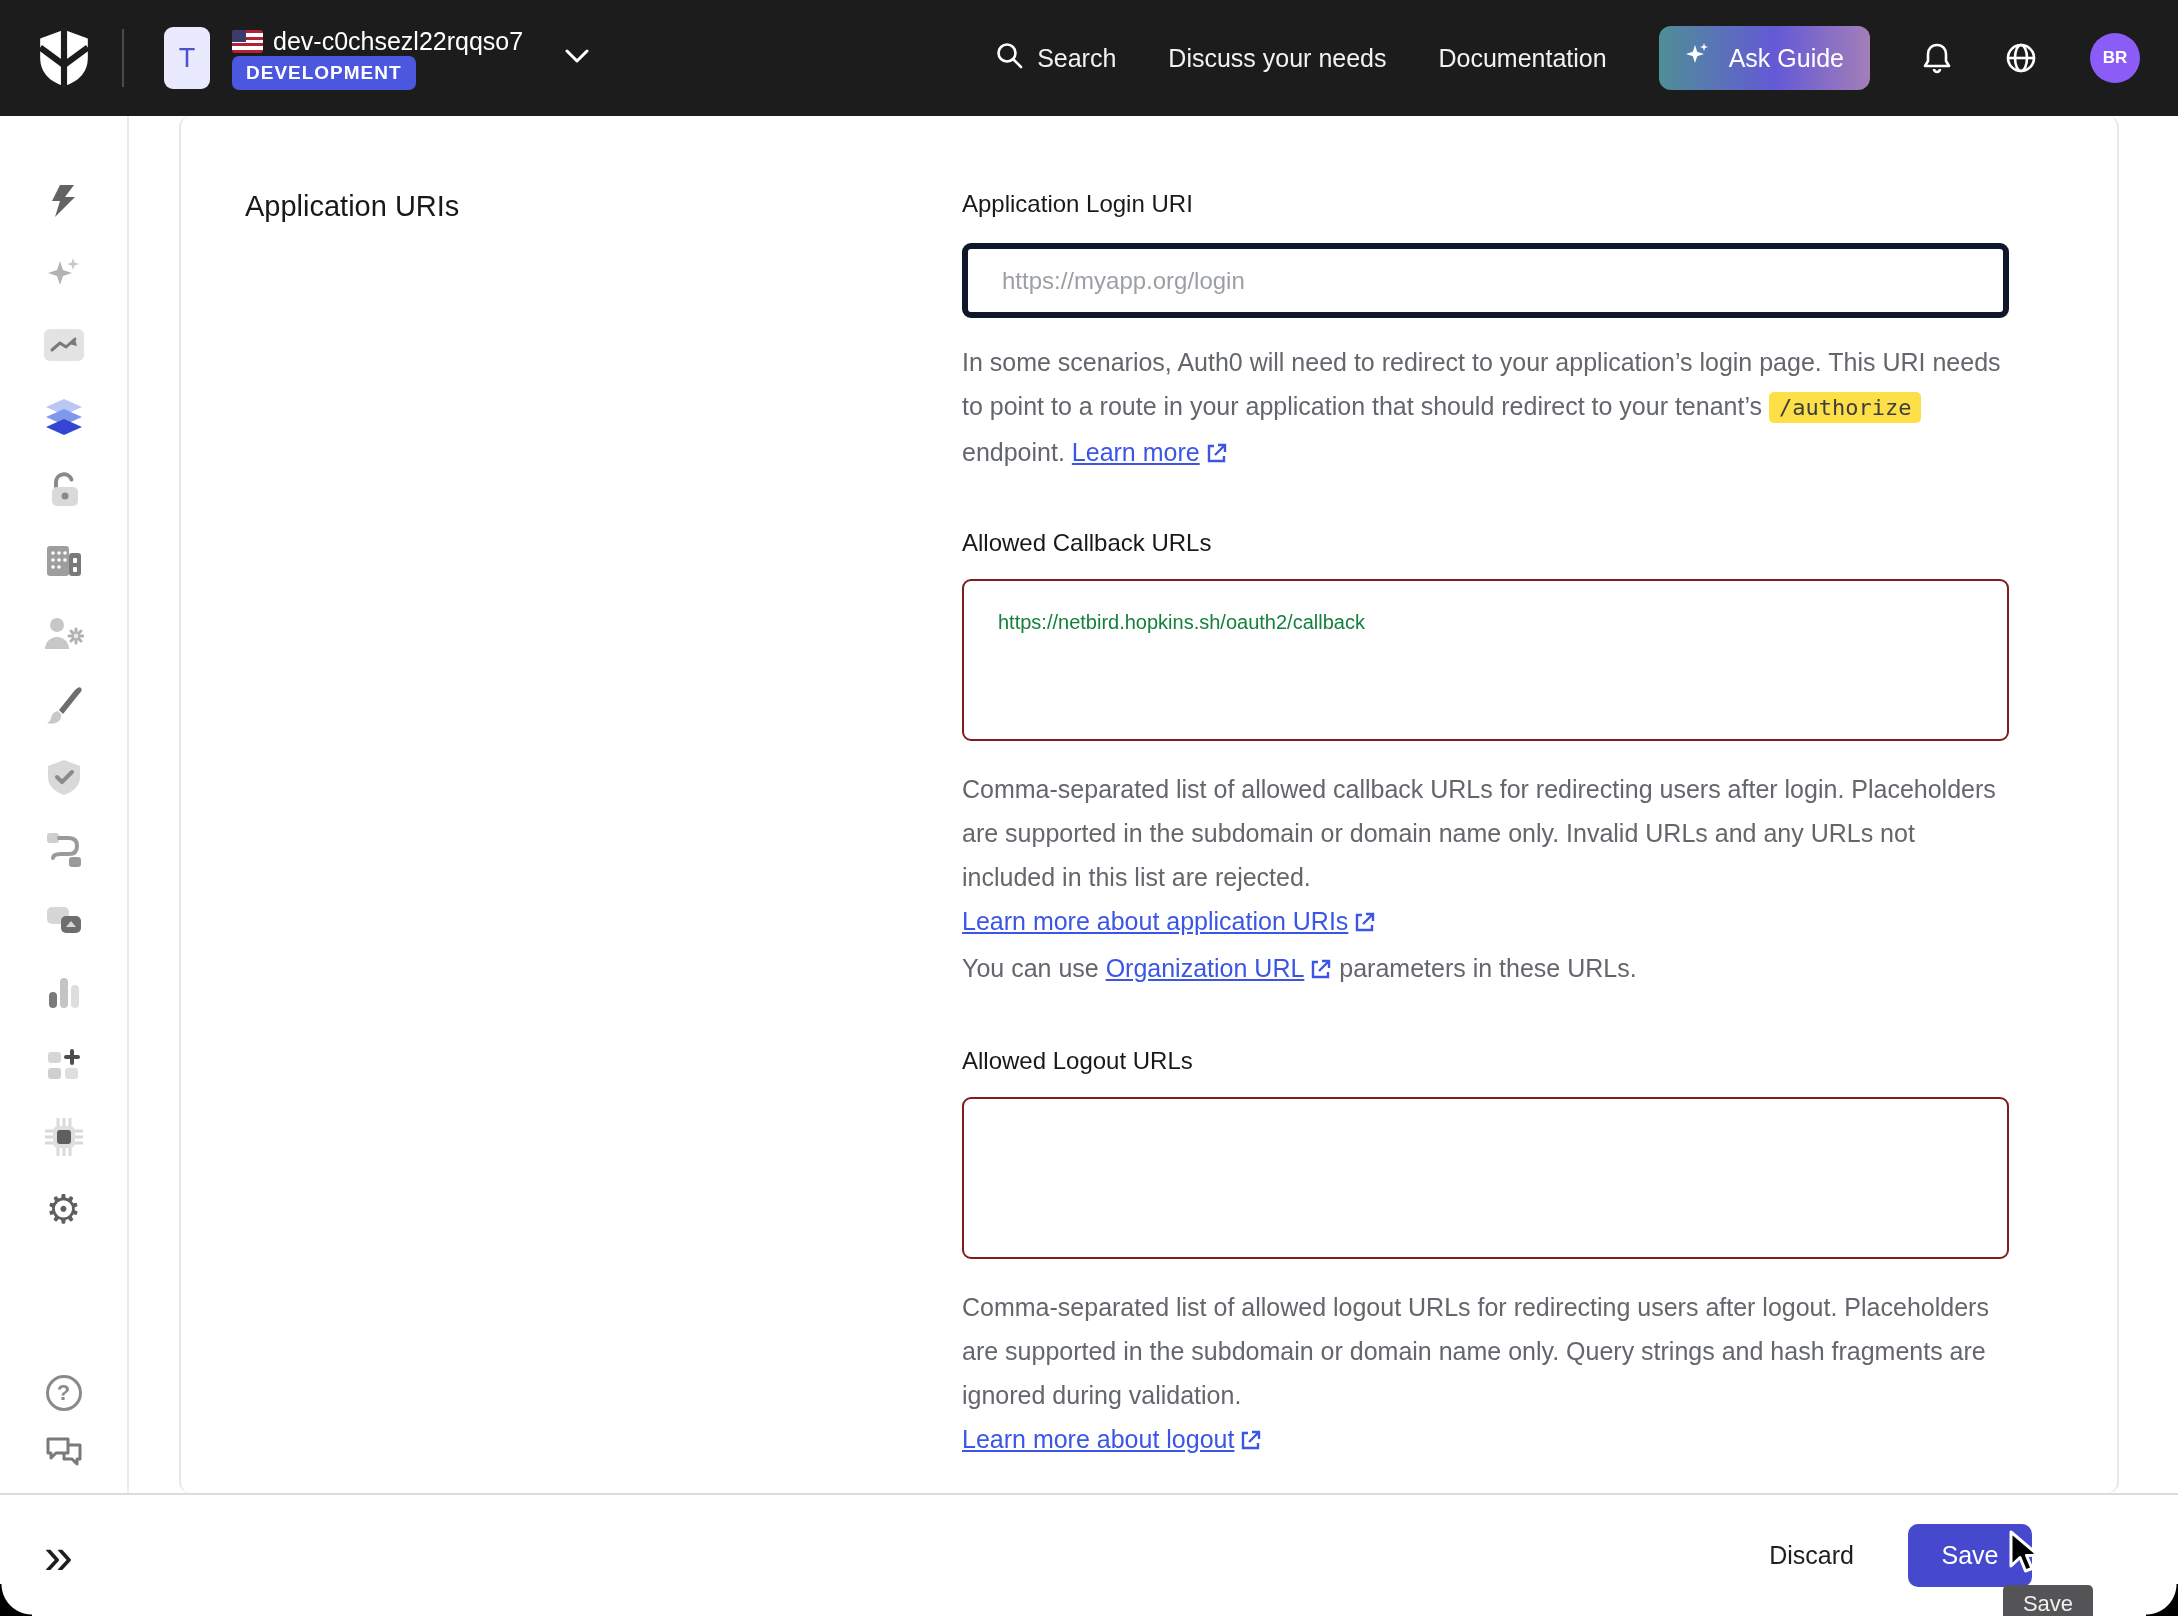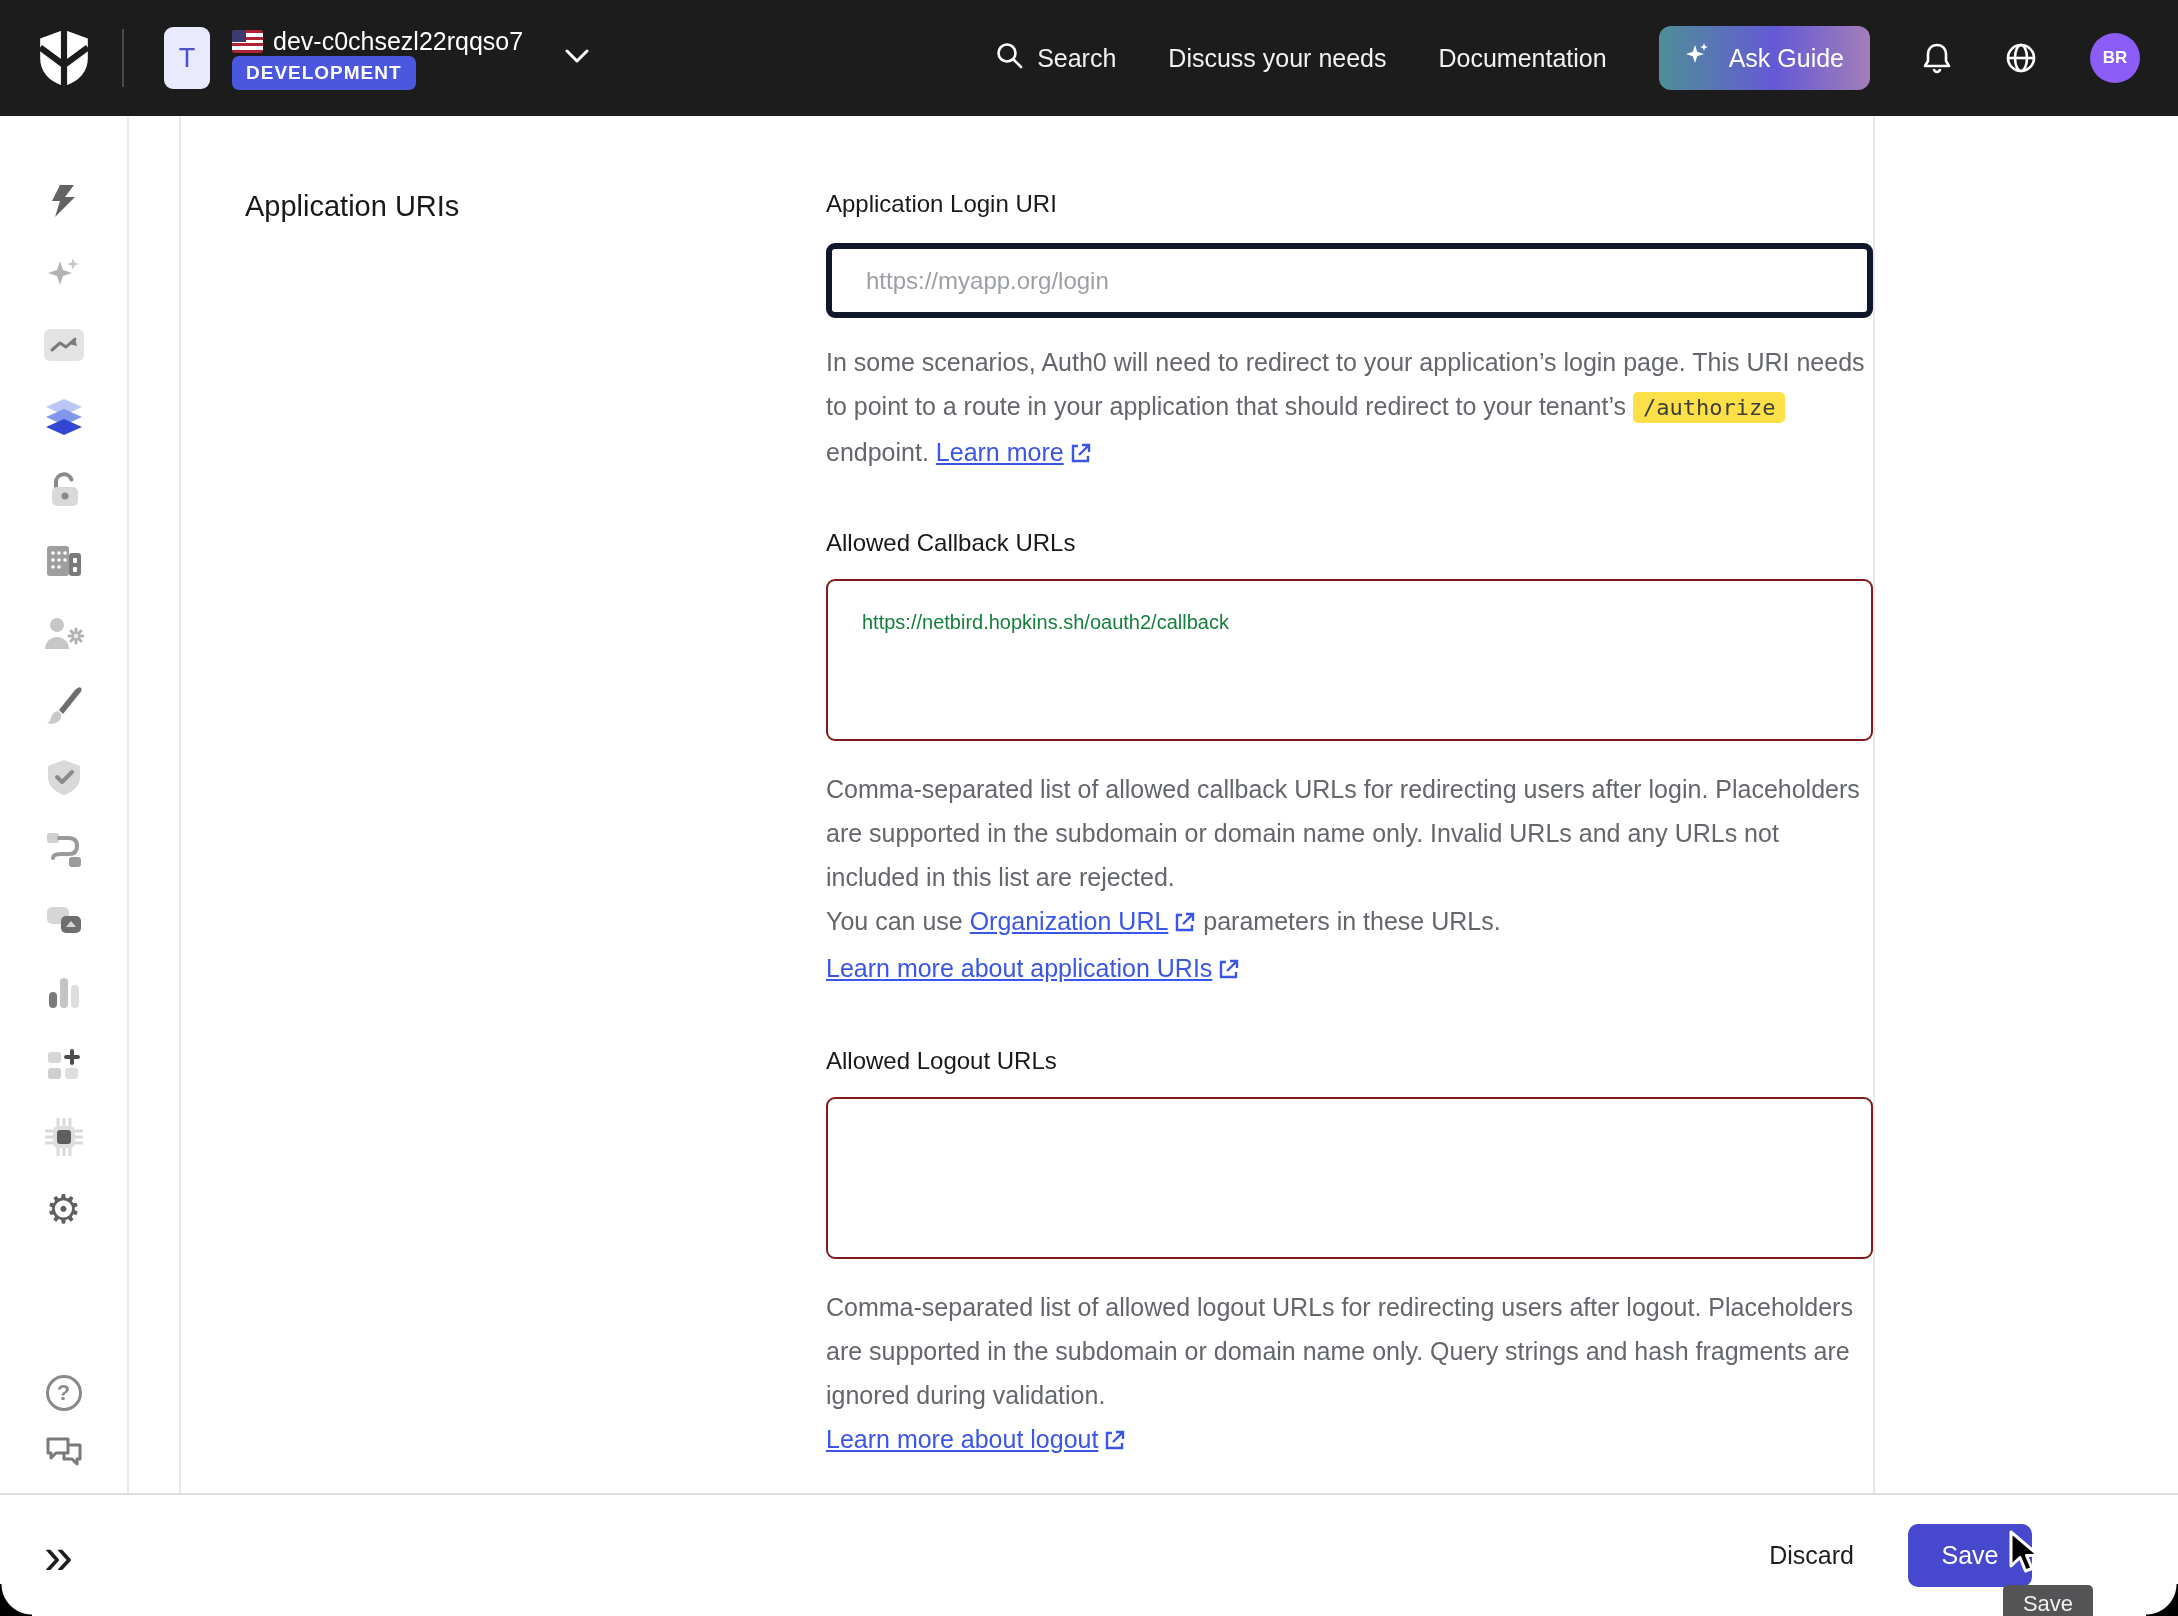--- a/index.html
+++ b/index.html
@@ -46,23 +46,23 @@
   .side-icon { width:40px; height:40px; display:flex; align-items:center; justify-content:center;
                margin-bottom:32px; cursor:pointer; flex:0 0 auto; }
   .side-spacer { flex:1 1 auto; }
   .help-group .side-icon { margin-bottom:20px; }
   .gear-glyph { font-size:40px; color:#5f5f5f; line-height:1; }
   .help-circle { width:36px; height:36px; border:3px solid #8a8a8a; border-radius:50%;
                  color:#8a8a8a; font-size:22px; font-weight:bold; display:flex;
                  align-items:center; justify-content:center; }
 
   
-  .content { position:absolute; top:116px; left:179px; width:1696px; bottom:123px;
+  .content { position:absolute; top:116px; left:179px; width:1940px; bottom:123px;
              background:#fff; border-left:2px solid #e8e8e8; border-right:2px solid #e8e8e8;
-             padding-top:72px; display:flex; overflow:hidden; }
+             padding-top:72px; display:flex; overflow:hidden;border-radius:11px; }
   .col-left { width:781px; padding-left:64px; }
   .section-title { font-size:29px; font-weight:500; color:#191919; margin-top:2px; }
   .col-right { width:1047px; }
   .field-label { font-size:24px; font-weight:500; color:#191919; line-height:32px; }
   .text-input { width:1047px; height:75px; border:6px solid #0f172a; border-radius:9px;
                 margin-top:23px; padding:16px 34px; font-size:24px; color:#1e1e1e;
                 font-family:"Liberation Sans", sans-serif; outline:none; }
   .text-input::placeholder { color:#9ca0a4; }
   .text-area { width:1047px; height:162px; border:2px solid #7f1d1d; border-radius:9px;
                margin-top:20px; padding:24px 34px; font-size:20px; color:#15803d;
@@ -334,30 +334,30 @@
             <path d="M9 13 L19 3 M12 3 h7 v7" fill="none" stroke="#3b55e6" stroke-width="2.4"></path>
           </svg></span>
     </p>
 
     
     <div class="field-label gap-section">Allowed Callback URLs</div>
     <textarea class="text-area" style="">https://netbird.hopkins.sh/oauth2/callback</textarea>
     <div class="desc">
       <span>Comma-separated list of allowed callback URLs for redirecting users after login. Placeholders are supported in the subdomain or domain name only. Invalid URLs and any URLs not included in this list are rejected.</span>
       <div>
+        <a class="link">Learn more about application URIs</a><span class="ext-icon"><svg width="22" height="22" viewBox="0 0 22 22">
+              <path d="M8 4 H3 v15 h15 v-5" fill="none" stroke="#3b55e6" stroke-width="2.4"></path>
+              <path d="M9 13 L19 3 M12 3 h7 v7" fill="none" stroke="#3b55e6" stroke-width="2.4"></path>
+            </svg></span>
+      </div>
+      <div>
         <span>You can use </span><a class="link">Organization URL</a><span class="ext-icon"><svg width="22" height="22" viewBox="0 0 22 22">
               <path d="M8 4 H3 v15 h15 v-5" fill="none" stroke="#3b55e6" stroke-width="2.4"></path>
               <path d="M9 13 L19 3 M12 3 h7 v7" fill="none" stroke="#3b55e6" stroke-width="2.4"></path>
             </svg></span><span> parameters in these URLs.</span>
-      </div>
-      <div>
-        <a class="link">Learn more about application URIs</a><span class="ext-icon"><svg width="22" height="22" viewBox="0 0 22 22">
-              <path d="M8 4 H3 v15 h15 v-5" fill="none" stroke="#3b55e6" stroke-width="2.4"></path>
-              <path d="M9 13 L19 3 M12 3 h7 v7" fill="none" stroke="#3b55e6" stroke-width="2.4"></path>
-            </svg></span>
       </div>
     </div>
 
     
     <div class="field-label gap-section2">Allowed Logout URLs</div>
     <textarea class="text-area" style=""></textarea>
     <div class="desc">
       <span>Comma-separated list of allowed logout URLs for redirecting users after logout. Placeholders are supported in the subdomain or domain name only. Query strings and hash fragments are ignored during validation.</span>
       <div>
         <a class="link">Learn more about logout</a><span class="ext-icon"><svg width="22" height="22" viewBox="0 0 22 22">

